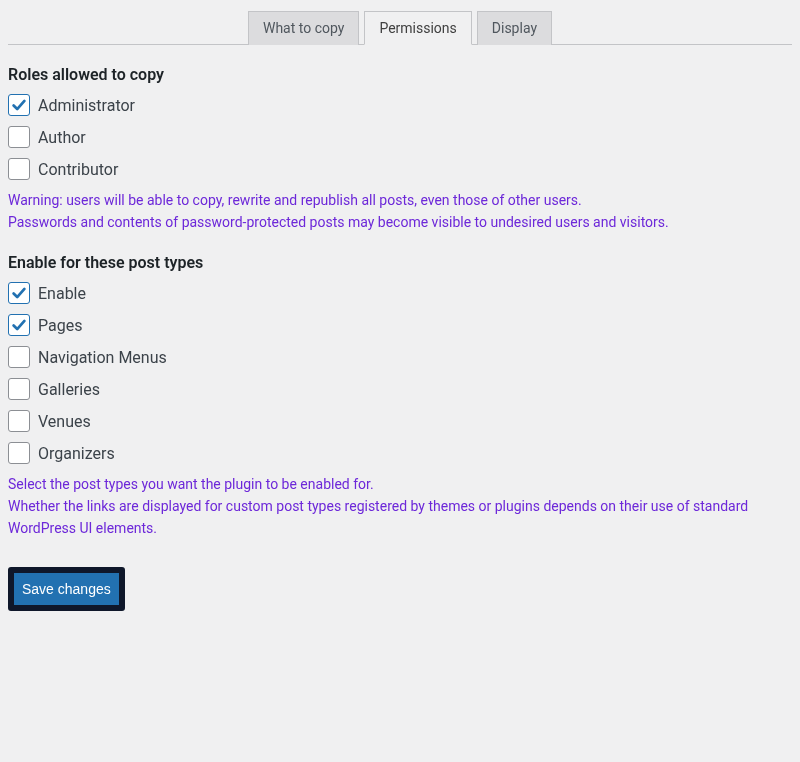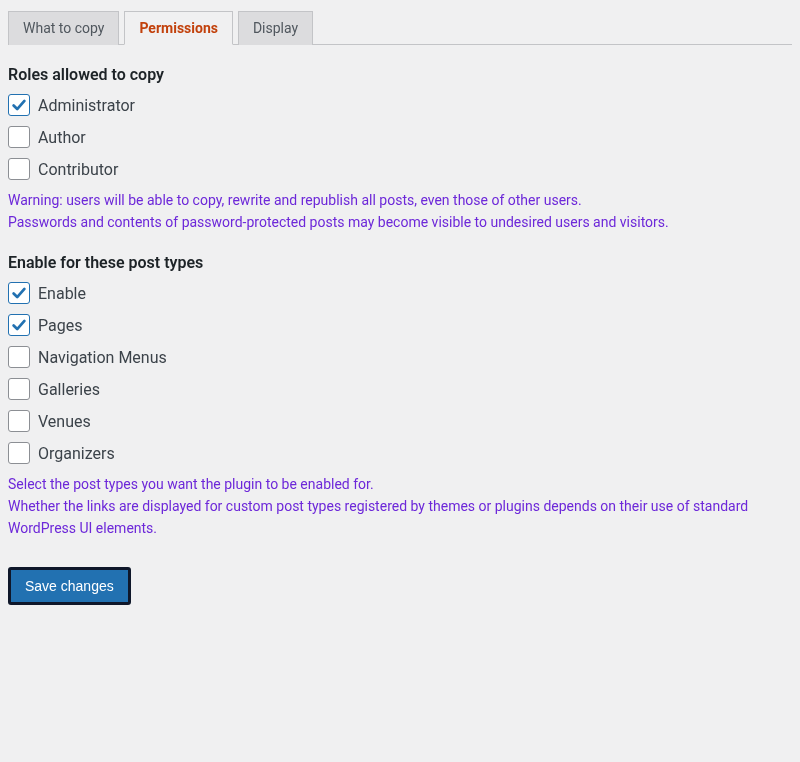--- a/index.html
+++ b/index.html
@@ -12,41 +12,42 @@
       font-size: 13px;
       color: #3c434a;
       background: #f0f0f1;
       padding: 0;
       width: 800px;
     }
     .tabs {
       display: flex;
       border-bottom: 1px solid #c3c4c7;
       margin: 10px 8px 0 8px;
+      justify-content: center;
     }
     .tab {
       padding: 8px 14px;
       background: #dcdcde;
       border: 1px solid #c3c4c7;
       border-bottom: none;
       margin-left: 5px;
       font-size: 14px;
       color: #50575e;
       cursor: pointer;
       position: relative;
       top: 1px;
     }
     .tab:first-child {
       margin-left: 0;
     }
     .tab.active {
       background: #f0f0f1;
       border-bottom: 1px solid #f0f0f1;
-      color: #c2410c;
-      font-weight: 700;
+      color: #404040;
+      font-weight: 400;
     }
     .content {
       padding: 20px 8px 8px 8px;
     }
     .section-title {
       font-weight: 600;
       font-size: 16px;
       color: #1d2327;
       margin-bottom: 10px;
     }
@@ -90,23 +91,23 @@
       margin-bottom: 20px;
     }
     .section {
       margin-bottom: 8px;
     }
     .submit-wrap {
       margin-top: 28px;
     }
     .button-primary {
       background: #2271b1;
-      border: 3px solid #0f172a;
+      border: 6px solid #0f172a;
       color: #fff;
-      padding: 8px 14px;
+      padding: 8px 8px;
       font-size: 14px;
       border-radius: 3px;
       cursor: pointer;
     }
   </style>
 </head>
 <body>
 
 <div class="tabs" id="tabs-container">
     <div class="tab">What to copy</div>

